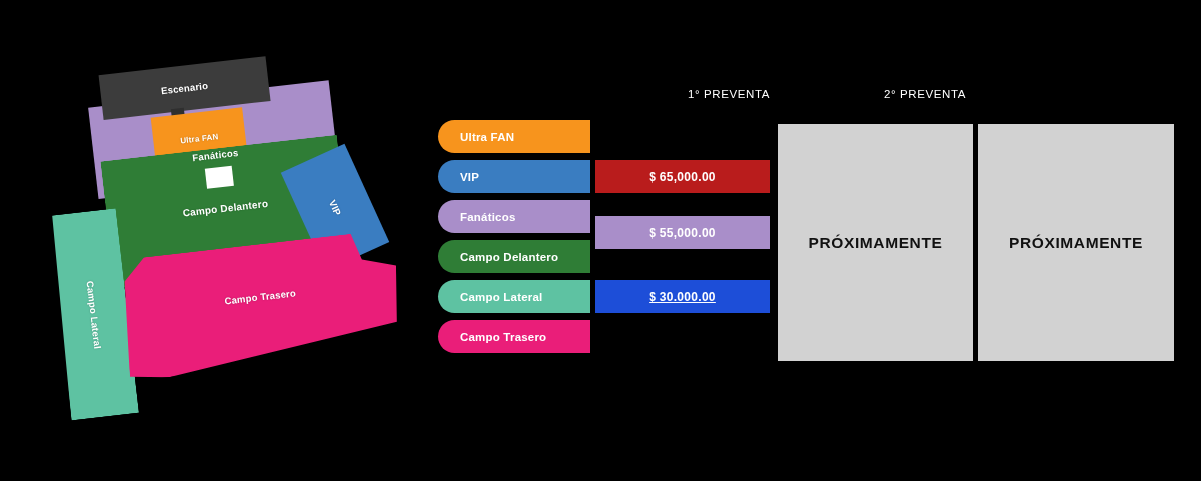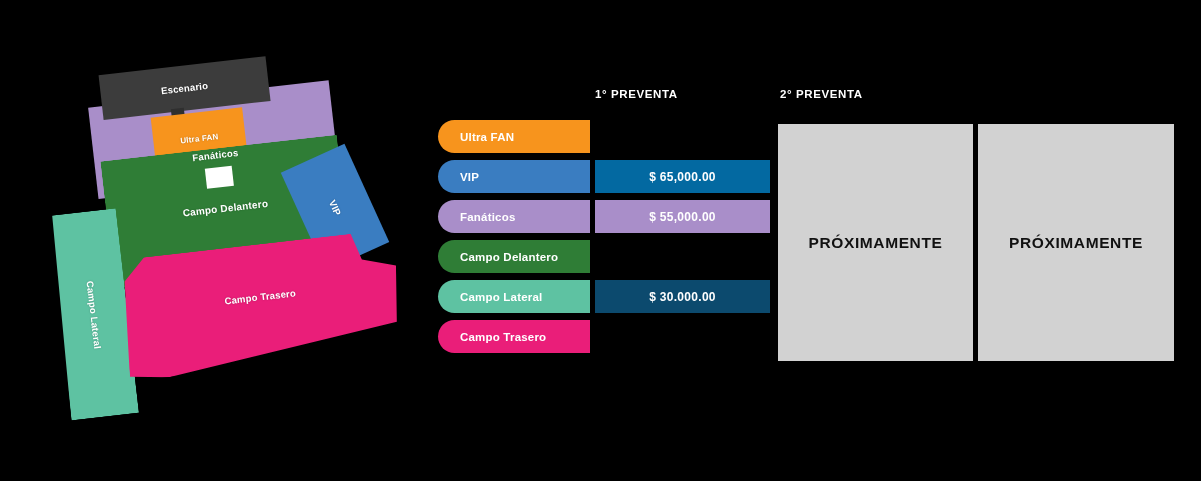--- a/index.html
+++ b/index.html
@@ -103,25 +103,25 @@
 
   
   #zone-booth { left:213px; top:167px; width:27px; height:20px; background:#ffffff; }
 
   
   #pricing { position:absolute; left:430px; top:88px; width:760px; height:285px; }
 
   #price-headers { position:absolute; left:0; top:0; width:760px; height:28px; }
   .col-header {
     position:absolute; top:0;
-    color:#ffffff; font-size:11.5px; font-weight:bold;
-    letter-spacing:.6px; text-align:left;
+    color:#ffffff; font-size:11.5px; font-weight:normal;
+    letter-spacing:.6px; text-align:right;
   }
   #header-preventa-1 { left:165px; width:175px; }
-  #header-preventa-2 { left:350px; width:200px; }
+  #header-preventa-2 { left:336px; width:200px; }
   #header-preventa-3 { left:550px; width:200px; }
 
   #price-rows { position:absolute; left:0; top:28px; width:345px; }
   .price-row { position:relative; height:40px; margin-bottom:0; }
   .zone-pill {
     position:absolute; left:8px; top:4px; width:152px; height:33px;
     border-radius:17px 0 0 17px;
     display:flex; align-items:center;
     padding-left:22px;
     color:#ffffff; font-size:11.5px; font-weight:bold;
@@ -191,35 +191,35 @@
     </div>
 
     <div id="price-rows">
 
       <div class="price-row">
         <div class="zone-pill" style="background-color: rgb(247, 148, 29);">Ultra FAN</div>
       </div>
 
       <div class="price-row">
         <div class="zone-pill" style="background-color: rgb(58, 125, 193);">VIP</div>
-        <div class="price-cell" style="background-color: #0369a1;">$ 65,000.00</div>
+        <div class="price-cell" style="background-color: #b91c1c;">$ 65,000.00</div>
       </div>
 
       <div class="price-row">
         <div class="zone-pill" style="background-color: rgb(169, 142, 201);">Fanáticos</div>
-        <div class="price-cell" style="background-color: rgb(169, 142, 201);">$ 55,000.00</div>
+        <div class="price-cell" style="background-color: rgb(169, 142, 201); margin-top: 16px;">$ 55,000.00</div>
       </div>
 
       <div class="price-row">
         <div class="zone-pill" style="background-color: rgb(47, 125, 54);">Campo Delantero</div>
       </div>
 
       <div class="price-row">
         <div class="zone-pill" style="background-color: rgb(94, 194, 162);">Campo Lateral</div>
-        <div class="price-cell" style="background-color: #0c4a6e;">$ 30.000.00</div>
+        <div class="price-cell" style="background-color: #1d4ed8; text-decoration: underline;">$ 30.000.00</div>
       </div>
 
       <div class="price-row">
         <div class="zone-pill" style="background-color: rgb(234, 30, 121);">Campo Trasero</div>
       </div>
 
     </div>
 
     <div class="soon-panel" id="soon-panel-2" style="background-color: rgb(210, 210, 210);">PRÓXIMAMENTE</div>
 

